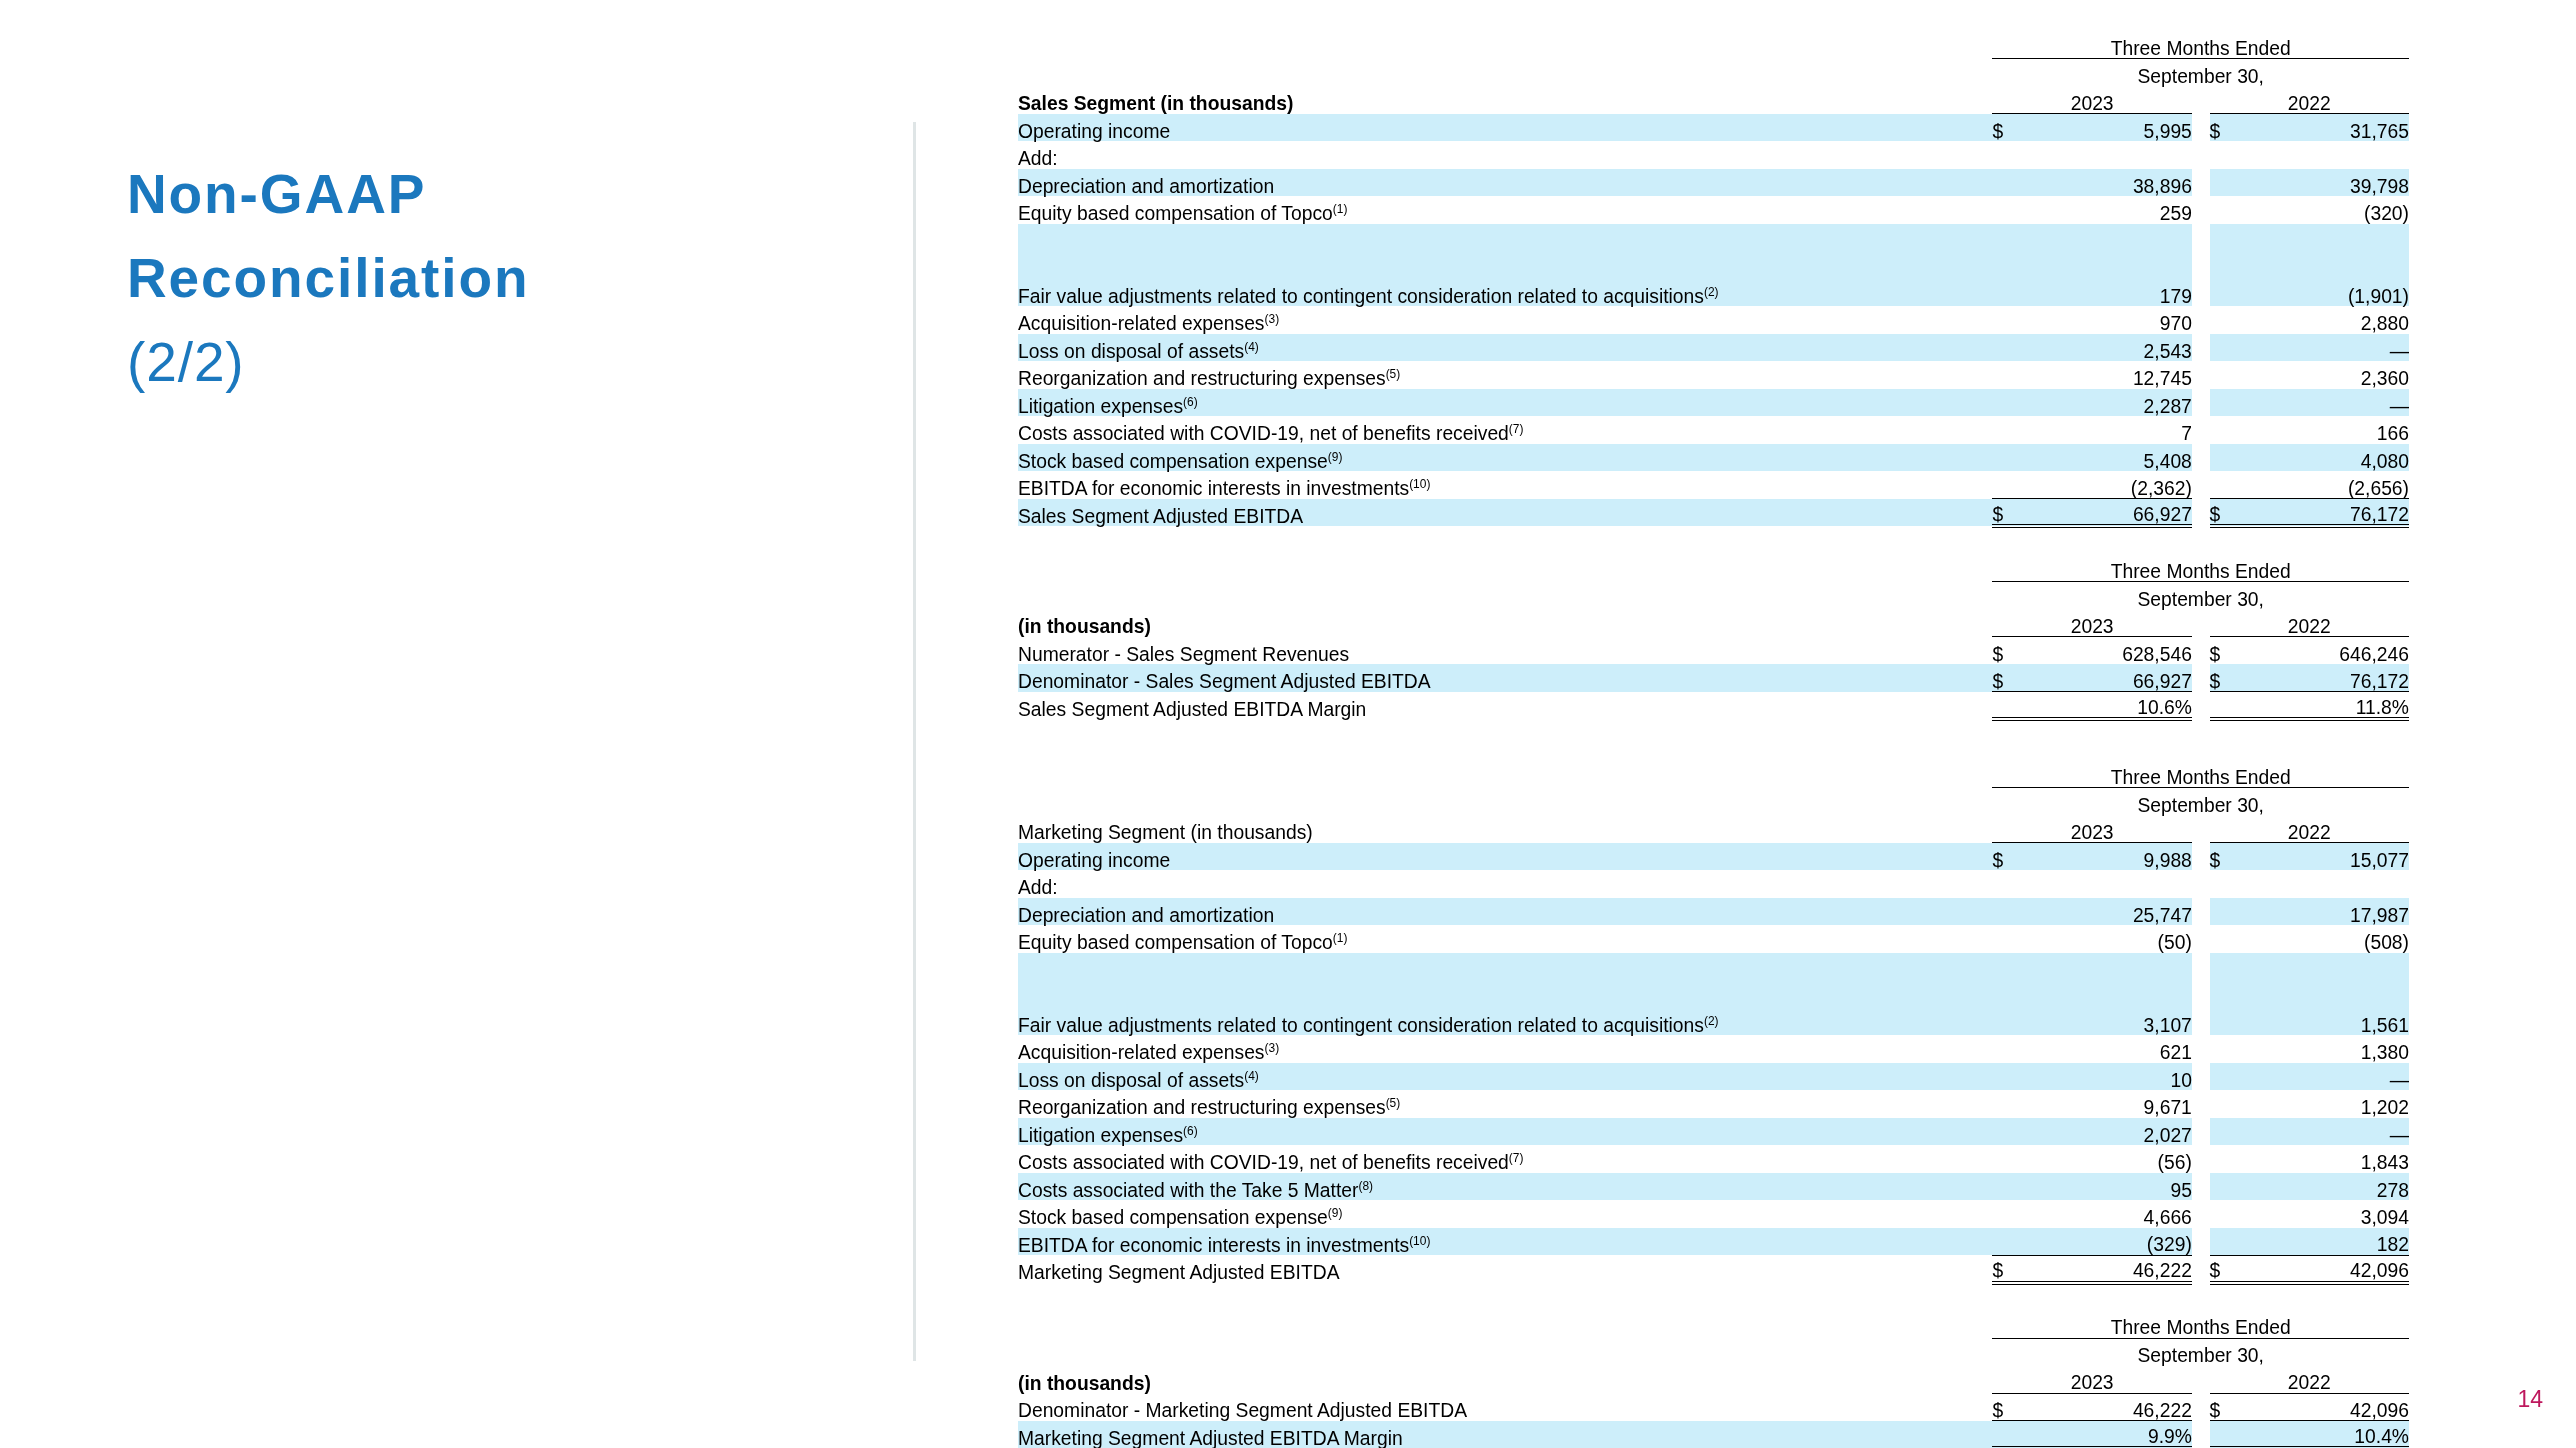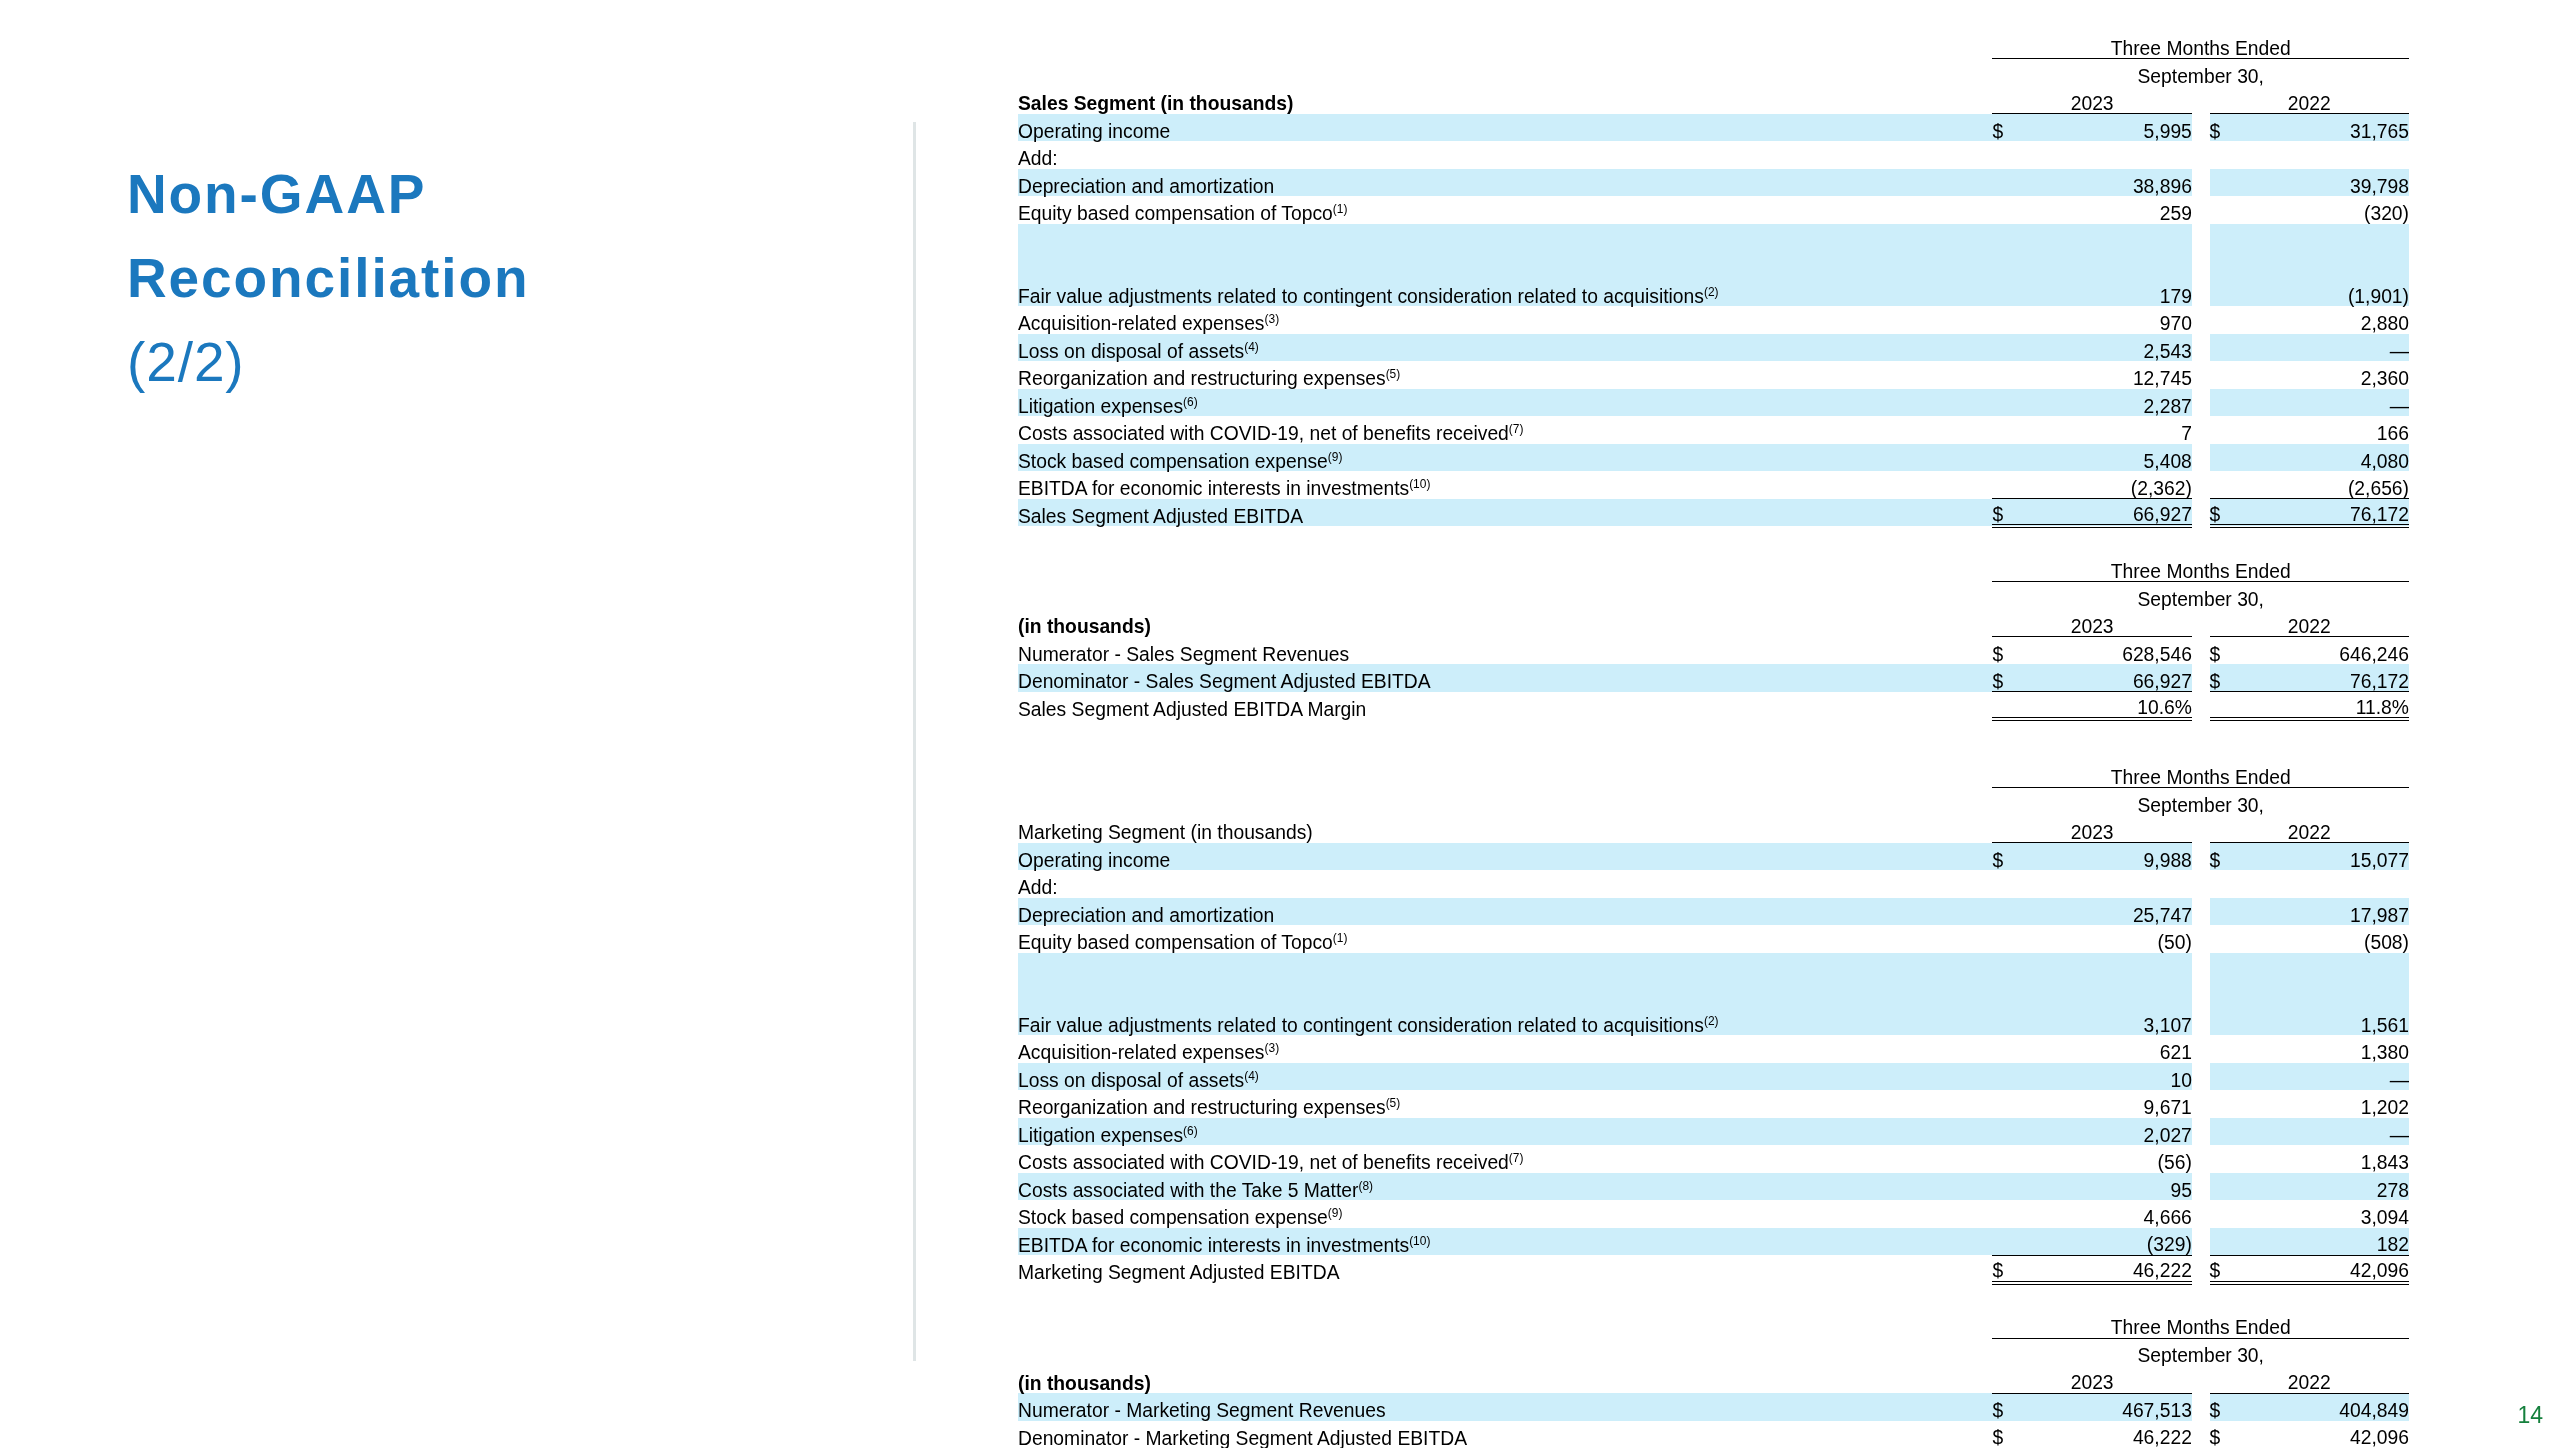--- a/index.html
+++ b/index.html
@@ -41,22 +41,22 @@
     top: 122px;
     width: 2.6px;
     height: 1239px;
     background: #dfe5e6;
   }
 
   
   #page-number {
     position: absolute;
     right: 33px;
-    bottom: 20px;
-    color: #15803d;
+    bottom: 36px;
+    color: #be185d;
     font-size: 23px;
     font-family: "Liberation Sans", sans-serif;
   }
 
   
   #tables {
     position: absolute;
     left: 1018px;
     top: 31px;
     width: 1391px;
@@ -530,28 +530,20 @@
         <tr class="plain">
           <td></td>
           <td class="hdr-span" colspan="5">September 30,</td>
         </tr>
         <tr class="plain">
           <td class="lbl bold">(in thousands)</td>
           <td class="hdr-year rule-bottom" colspan="2">2023</td>
           <td class="gap"></td>
           <td class="hdr-year rule-bottom" colspan="2">2022</td>
         </tr>
-        <tr class="shade">
-          <td class="lbl">Numerator - Marketing Segment Revenues</td>
-          <td class="cur">$</td>
-          <td class="val">467,513</td>
-          <td class="gap"></td>
-          <td class="cur">$</td>
-          <td class="val">404,849</td>
-        </tr>
         <tr class="plain">
           <td class="lbl">Denominator - Marketing Segment Adjusted EBITDA</td>
           <td class="cur rule-bottom">$</td>
           <td class="val rule-bottom">46,222</td>
           <td class="gap"></td>
           <td class="cur rule-bottom">$</td>
           <td class="val rule-bottom">42,096</td>
         </tr>
         <tr class="shade">
           <td class="lbl">Marketing Segment Adjusted EBITDA Margin</td>

